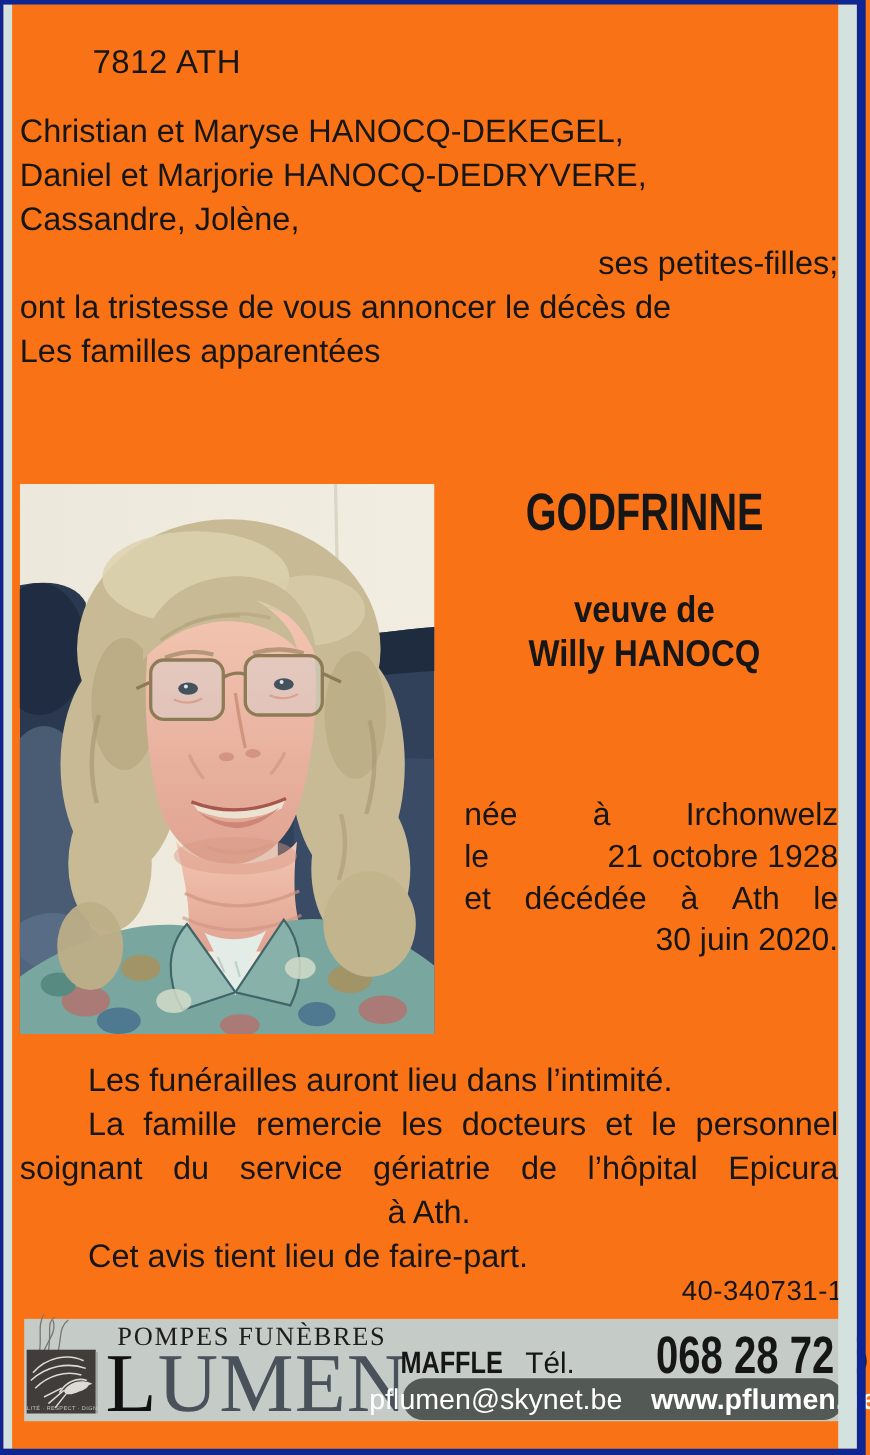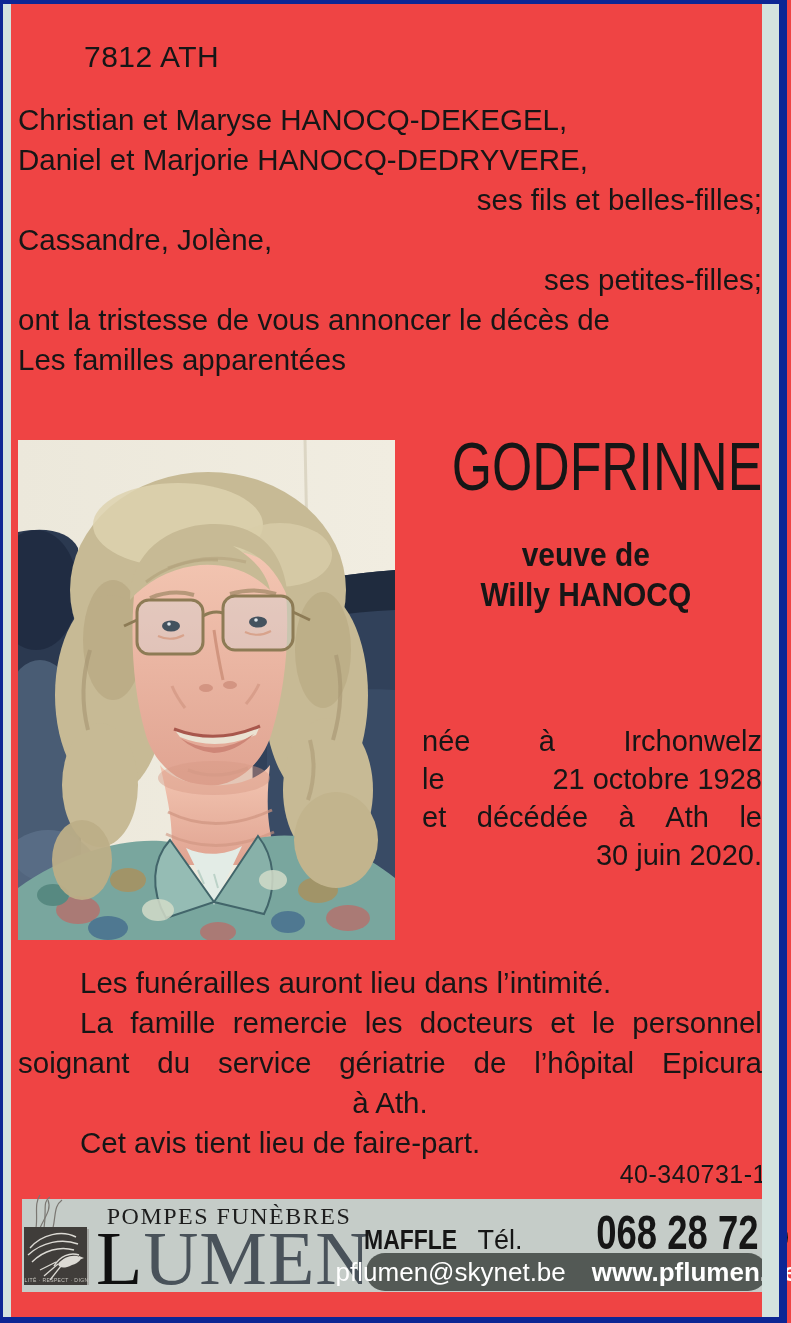--- a/index.html
+++ b/index.html
@@ -1,39 +1,39 @@
 <!DOCTYPE html>
 <html lang="fr"><head>
 <meta charset="utf-8">
 <style>
   html,body{margin:0;padding:0;background:#ffffff;}
   body{width:791px;height:1323px;position:relative;overflow:hidden;
        font-family:"Liberation Sans", sans-serif;color:#161616;}
-  .page{position:absolute;inset:0;background:#ef4444;}
+  .page{position:absolute;inset:0;background:#f97316;}
 
   
   .frame{position:absolute;top:0;left:0;right:4px;bottom:0;
          border-style:solid;border-color:#0d2694;border-width:4px 8px 6px 3px;
          pointer-events:none;z-index:5;}
   .band-left{position:absolute;left:3px;top:4px;bottom:6px;width:8px;background:#d3e2de;z-index:4;}
   .band-right{position:absolute;right:12px;top:4px;bottom:6px;width:17px;background:#d3e2de;z-index:4;}
 
   .postal{position:absolute;left:84px;top:40px;font-size:30px;letter-spacing:.5px;}
 
   .family{position:absolute;left:18px;top:100px;width:744px;font-size:29.5px;line-height:40px;}
   .family .l{white-space:nowrap;}
   .family .r{text-align:right;}
 
   .photo-wrap{position:absolute;left:18px;top:440px;width:377px;height:500px;}
 
   .name-col{position:absolute;left:400px;top:434px;width:372px;text-align:center;}
   .cx{display:inline-block;white-space:nowrap;transform-origin:center;}
   .first-name{font-size:70px;line-height:78px;font-weight:bold;}
   .first-name .cx{transform:scaleX(.75);}
-  .last-name{font-size:69px;line-height:66px;font-weight:normal;}
+  .last-name{font-size:48px;line-height:66px;font-weight:bold;}
   .last-name .cx{transform:scaleX(.75);}
   .widow{margin-top:34px;font-size:34px;line-height:40px;font-weight:bold;}
   .widow .cx{transform:scaleX(.88);}
   .spouse{font-size:34px;line-height:40px;font-weight:bold;}
   .spouse .cx{transform:scaleX(.88);}
 
   .life{position:absolute;left:422px;top:722px;width:340px;font-size:29px;line-height:38px;}
   .jline{display:flex;justify-content:space-between;}
 
   .closing{position:absolute;left:18px;top:963px;width:744px;font-size:29.5px;line-height:40px;}
@@ -68,21 +68,20 @@
 
   <div class="band-left"></div>
   <div class="band-right"></div>
   <div class="frame"></div>
 
   <div class="postal">7812 ATH</div>
 
   <div class="family">
     <div class="l">Christian et Maryse HANOCQ-DEKEGEL,</div>
     <div class="l">Daniel et Marjorie HANOCQ-DEDRYVERE,</div>
-    <div class="r">ses fils et belles-filles;</div>
     <div class="l">Cassandre, Jolène,</div>
     <div class="r">ses petites-filles;</div>
     <div class="l">ont la tristesse de vous annoncer le décès de</div>
     <div class="l">Les familles apparentées</div>
   </div>
 
   <div class="photo-wrap">
     <svg viewBox="0 0 377 500" width="377" height="500">
       <defs>
         <linearGradient id="skin" x1="0" y1="0" x2="0" y2="1">

